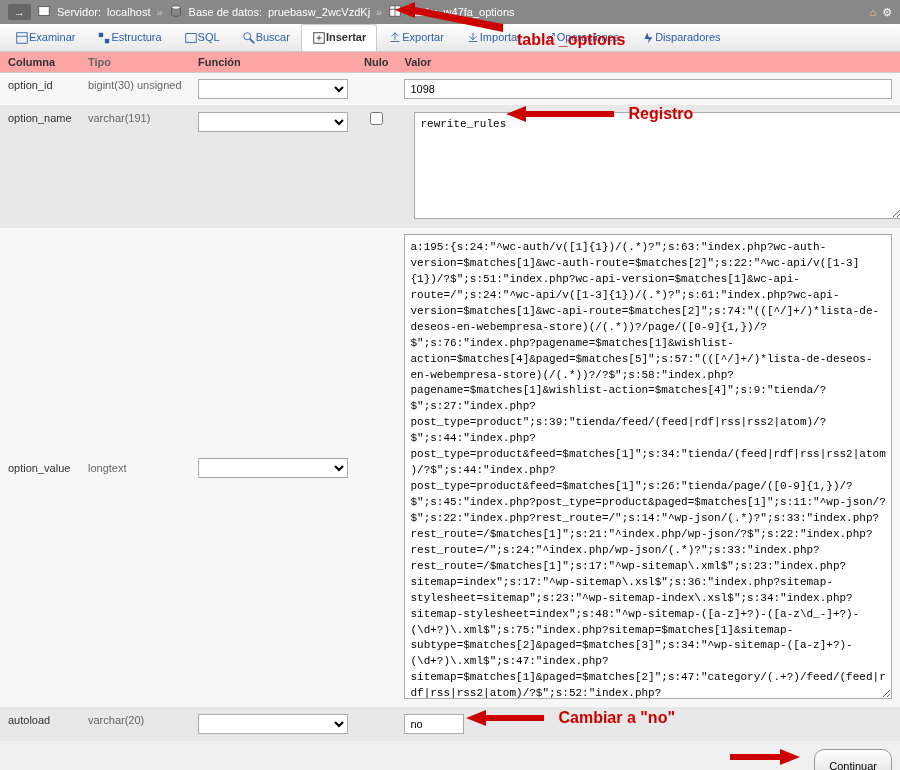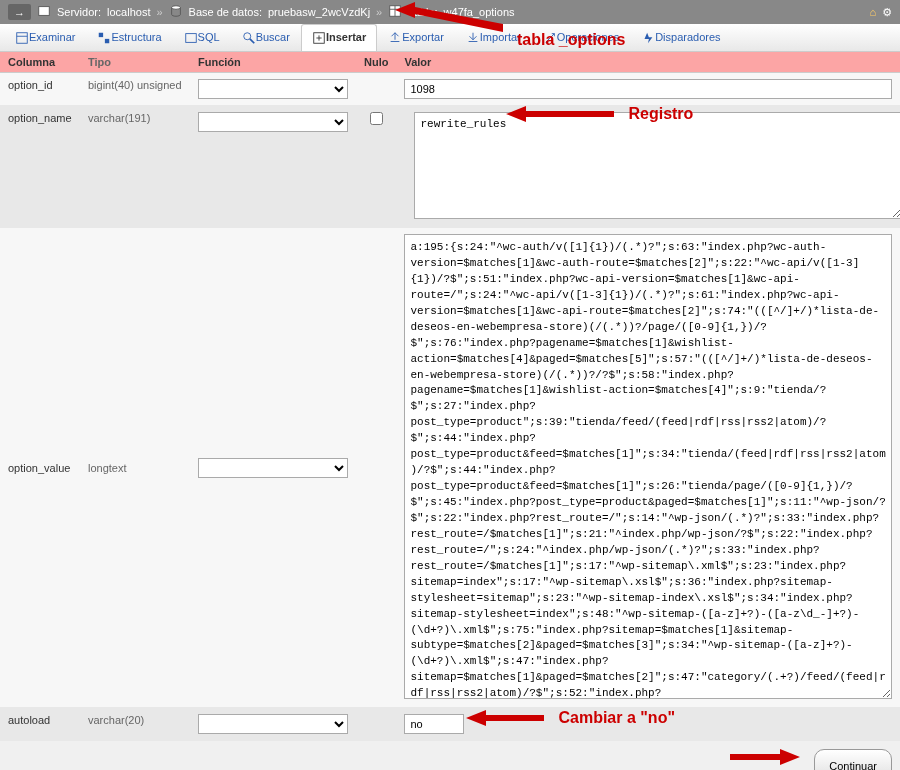--- a/index.html
+++ b/index.html
@@ -147,21 +147,21 @@
       <th class="col-name">Columna</th>
       <th class="col-type">Tipo</th>
       <th class="col-func">Función</th>
       <th class="col-null">Nulo</th>
       <th class="col-value">Valor</th>
     </tr>
   </thead>
   <tbody>
     <tr class="row-even">
       <td class="col-name">option_id</td>
-      <td class="col-type">bigint(40) unsigned</td>
+      <td class="col-type">bigint(30) unsigned</td>
       <td class="col-func"><select class="func"><option></option></select></td>
       <td class="col-null"></td>
       <td class="col-value"><input class="value-input" value="1098" style=""></td>
     </tr>
     <tr class="row-odd" style="position:relative;">
       <td class="col-name">option_name</td>
       <td class="col-type">varchar(191)</td>
       <td class="col-func"><select class="func"><option></option></select></td>
       <td class="col-null"><input type="checkbox" class="null-cb" style=""></td>
       <td class="col-value" style="position:relative;">

